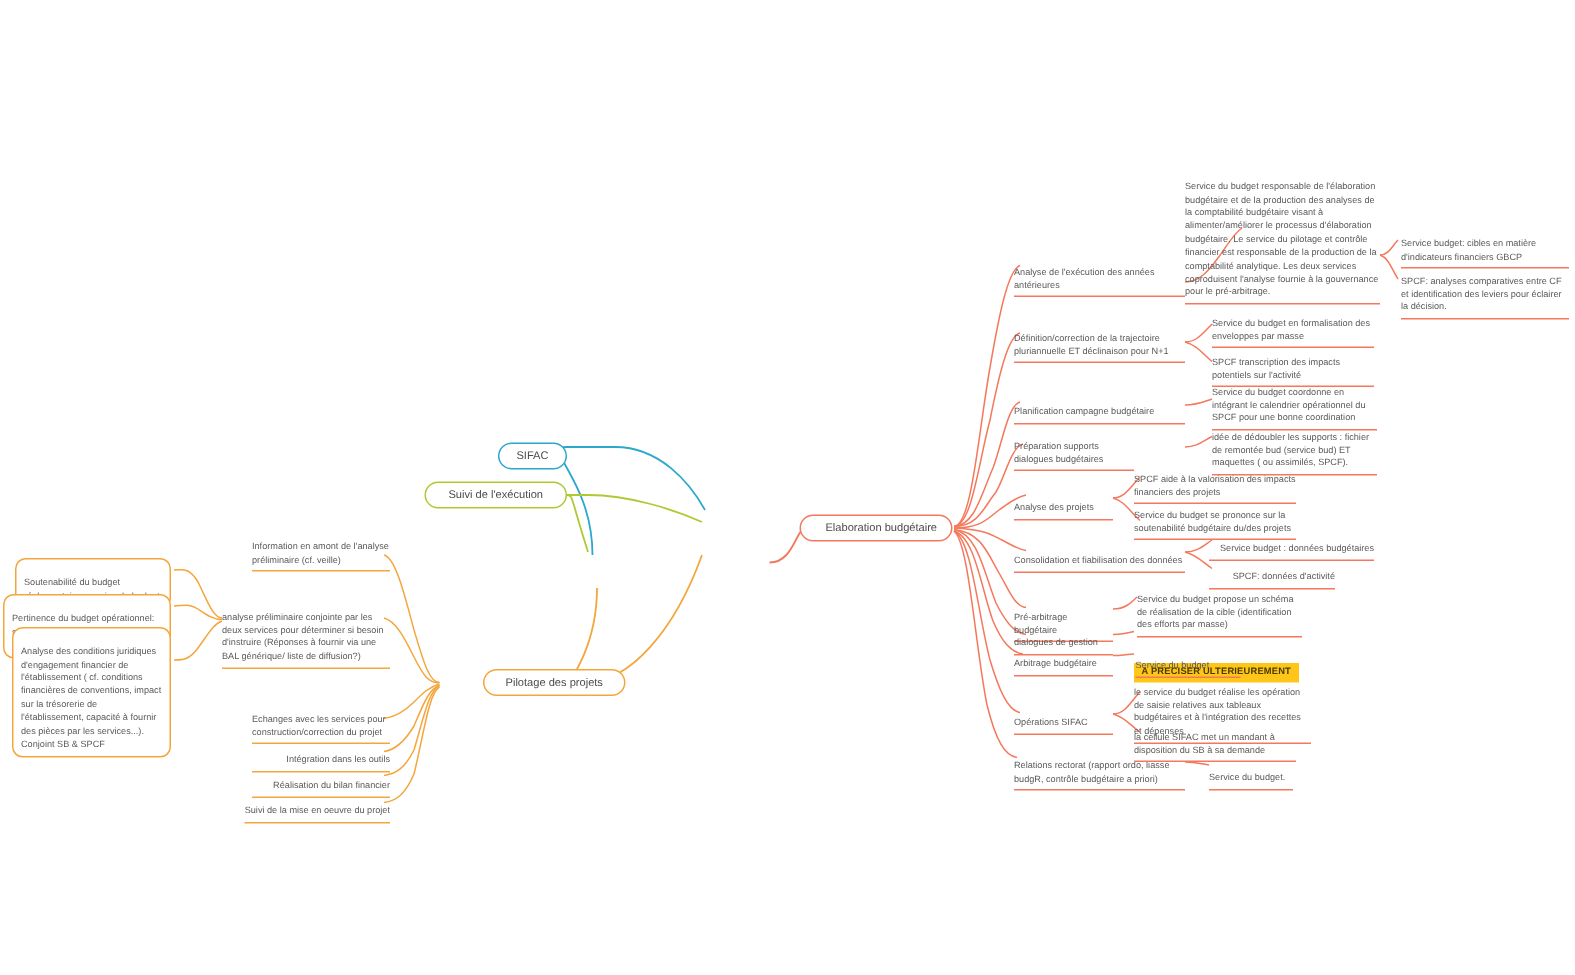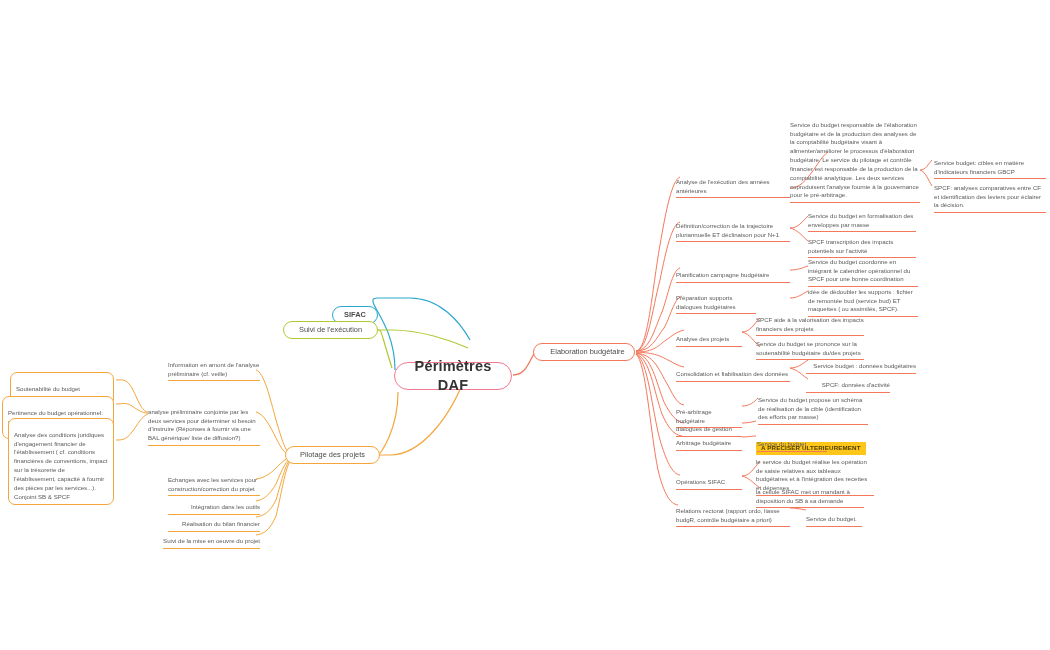--- a/index.html
+++ b/index.html
@@ -43,21 +43,21 @@
   .pill.root {
     border: 1.6px solid #F2798F;
     border-radius: 17px;
     font-size: 14.5px;
     font-weight: bold;
     color: #333333;
     letter-spacing: .2px;
   }
   .pill.b-cyan   { border-color: #2CA8CC; }
   .pill.b-green  { border-color: #AFC932; }
-  .pill.b-orange { border-color: #F4A63C; }
+  .pill.b-orange { border-color: #F4A63C; margin-left: 37px; }
   .pill.b-salmon { border-color: #F4785C; }
 
   
   .leaf {
     font-size: 6.1px;
     color: #5a5a5a;
     padding-bottom: 2px;
     line-height: 1.45;
   }
   .leaf.u-salmon { border-bottom: 1.1px solid #F4785C; }
@@ -159,25 +159,22 @@
       </g>
 
       <g stroke="#F4A63C" stroke-width="1.0">
         <path d="M148,412 C142,412 138,400 132,388 C126,378 122,380 116,380"></path>
         <path d="M148,413 C142,413 138,410 132,406 C126,402 122,404 116,404"></path>
         <path d="M148,414 C142,416 138,424 132,432 C126,440 122,440 116,440"></path>
       </g>
     </g>
   </svg>
 
-  <div class="node pill root" style="left:394px; top:362px; width:118px; height:28px;">
-    <span>Périmètres DAF</span>
-  </div>
-
-  <div class="node pill b-cyan mid" style="left:332px; top:306px; width:46px; height:18px;font-weight:bold;">
+
+  <div class="node pill b-cyan mid" style="left:332px; top:295px; width:46px; height:18px;">
     <span>SIFAC</span>
   </div>
 
   <div class="node pill b-green mid" style="left:283px; top:321px; width:95px; height:18px;">
     <span>Suivi de l'exécution</span>
   </div>
 
   <div class="node pill b-orange mid" style="left:285px; top:446px; width:95px; height:18px;">
     <span>Pilotage des projets</span>
   </div>

